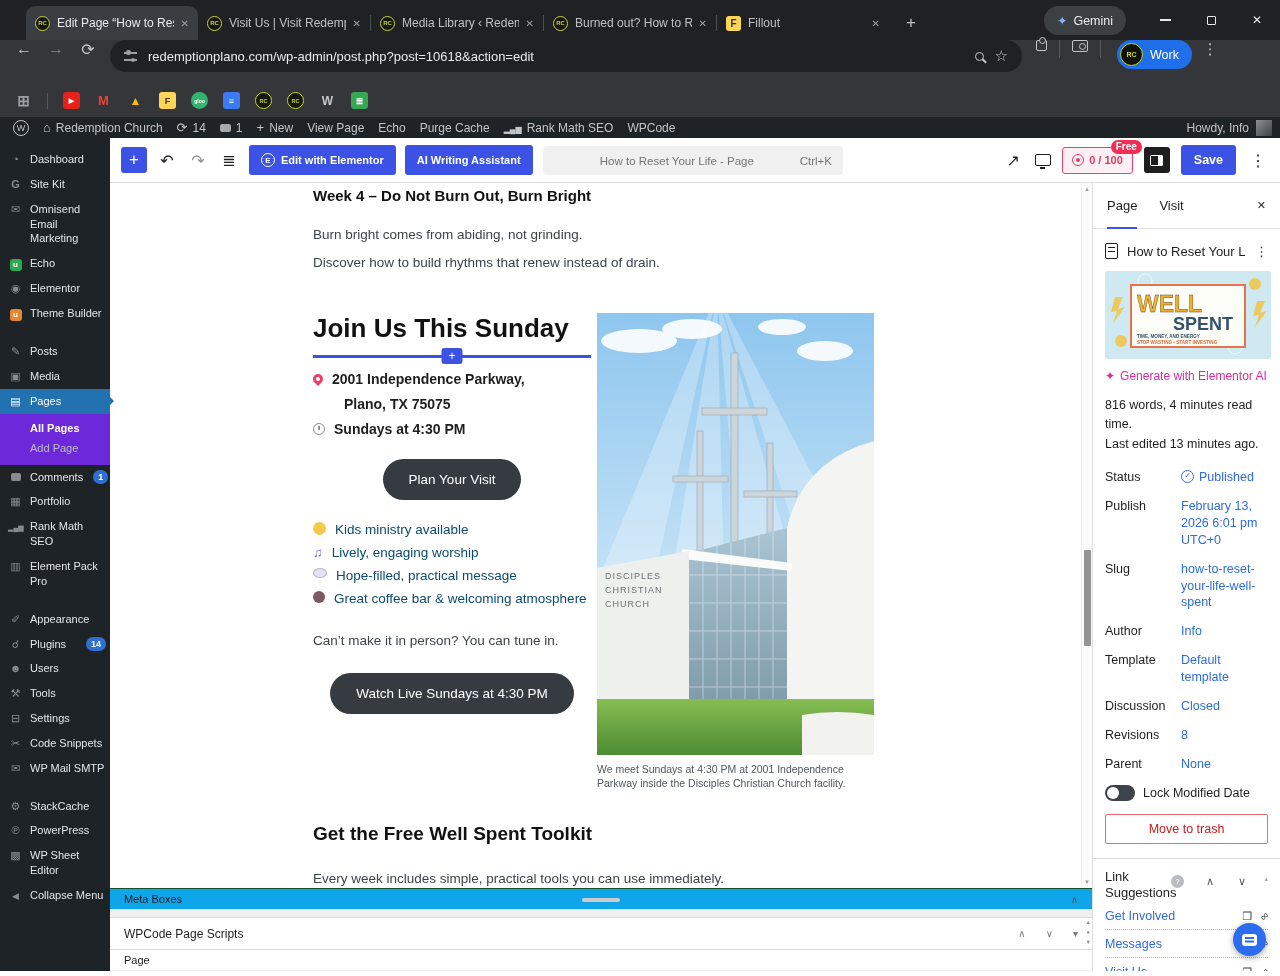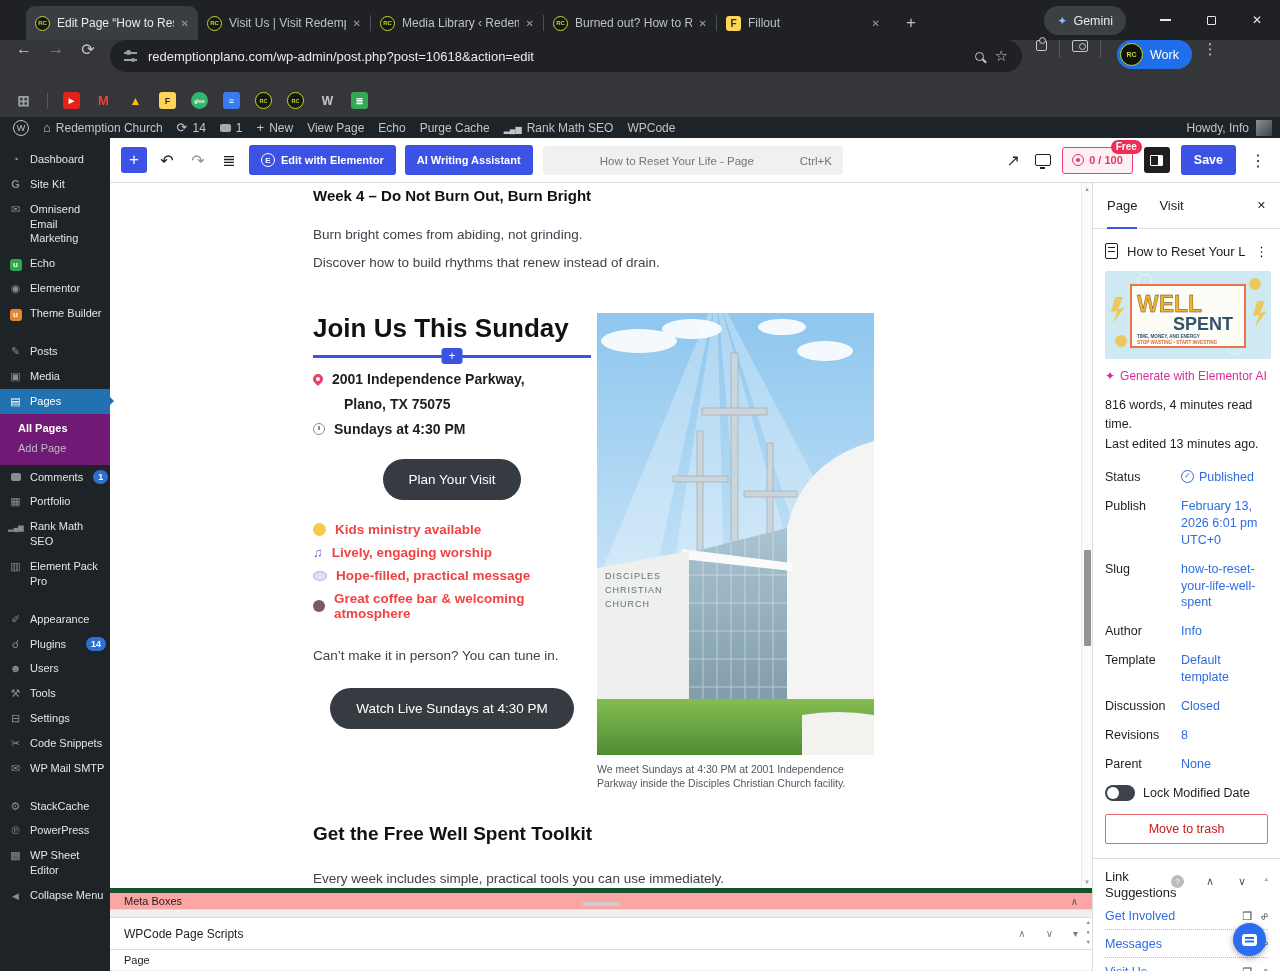--- a/index.html
+++ b/index.html
@@ -88,21 +88,21 @@
   
   .wp-sidebar{width:110px;background:#1d2327;color:#e3e5e8;font-size:11px;flex:none;padding-top:9px;position:relative;z-index:6}
   .mi{display:flex;gap:7px;padding:5px 4px 5px 8px;align-items:flex-start;line-height:1.35;position:relative}
   .mic{width:15px;flex:none;text-align:center;color:#868c92;font-size:11px;line-height:1.35}
   .mic::before{display:inline-block}
   .mi.active{background:#2271b1;color:#fff}
   .mi.active .mic{color:#fff}
   .mi.active::after{content:"";position:absolute;right:-10px;top:50%;transform:translateY(-50%);border:6px solid transparent;border-left-color:#2271b1}
   .mlabel{flex:1}
   .badge{background:#2f6fd0;border-radius:8px;color:#fff;font-size:9px;padding:0 5px;line-height:14px;height:14px;margin-left:3px;flex:none;font-weight:bold}
-  .submenu{background:#701a75;padding:4px 4px 7px}
+  .submenu{background:#6d28d9;padding:4px 16px 7px}
   .smi{padding:4px 10px 4px 14px;color:#b9bec3}
   .smi.current{color:#fff;font-weight:bold}
   .mgap{height:13px}
   .mi-dashboard::before{content:"◔"}
   .mi-site-kit::before{content:"G";font-weight:bold}
   .mi-omnisend-email::before{content:"✉"}
   .mi-echo::before{content:"u";width:12px;height:12px;line-height:12px;background:#2fa84f;color:#fff;border-radius:3px;font-size:8px;font-weight:bold}
   .mi-elementor::before{content:"◉"}
   .mi-theme-builder::before{content:"u";width:12px;height:12px;line-height:12px;background:#e8862e;color:#fff;border-radius:3px;font-size:8px;font-weight:bold}
   .mi-posts::before{content:"✎"}
@@ -168,39 +168,39 @@
   .aline{display:flex;gap:9px;align-items:center;font-size:14px;font-weight:bold;color:#1e1e1e}
   .a1{margin-top:13px} .a2{margin-top:9px;padding-left:31px} .a3{margin-top:9px}
   .ic-pin{width:10px;height:10px;background:#e8416b;border-radius:50% 50% 50% 0;transform:rotate(-45deg);position:relative;flex:none}
   .ic-pin::after{content:"";position:absolute;left:3px;top:3px;width:4px;height:4px;border-radius:50%;background:#fff}
   .ic-clock{width:12px;height:12px;border:1.5px solid #8a8f94;border-radius:50%;position:relative;flex:none}
   .ic-clock::after{content:"";position:absolute;left:4px;top:2px;width:1.5px;height:4px;background:#8a8f94}
   .btnrow{text-align:center}
   .btnrow.plan{margin-top:22px} .btnrow.watch{margin-top:22px}
   .pill{display:inline-block;background:#353b41;color:#fff;font-size:13.5px;border-radius:24px;padding:13px 26px;white-space:nowrap}
   .features{margin-top:22px}
-  .feat{display:flex;gap:9px;align-items:center;margin-bottom:8px;font-size:13.5px;font-weight:bold;color:#ef4444}
+  .feat{display:flex;gap:9px;margin-bottom:8px;font-size:13.5px;font-weight:normal;color:#0c4a6e}
   .ic-baby{width:13px;height:13px;border-radius:50%;background:#f7c948;flex:none}
   .ic-music{color:#7d6bd9;font-size:13px;flex:none} .ic-music::before{content:"♫"}
   .ic-speech{width:14px;height:10px;border-radius:50%;background:#e4e0f4;border:1px solid #b9b2d8;flex:none}
   .ic-coffee{width:12px;height:12px;border-radius:50%;background:#7d5a63;flex:none}
   .p-cant{margin-top:25px} .p-join{margin-top:29px}
   .caption{font-size:10.5px;color:#50575e;line-height:1.35;margin-top:7px}
   .h-toolkit{font-size:19px;font-weight:bold;color:#111;margin-top:33px}
   .p3{margin-top:24px}
   .church{display:block;width:277px;height:442px}
 
   .sb-track{position:absolute;right:0;top:0;width:11px;height:705px;background:#fbfbfb;border-left:1px solid #ededed}
   .sb-arrow{position:absolute;left:2px;font-size:6px;color:#9b9b9b}
   .sb-arrow.up{top:3px} .sb-arrow.up::before{content:"▲"}
   .sb-arrow.down{bottom:3px} .sb-arrow.down::before{content:"▼"}
   .sb-thumb{position:absolute;top:367px;left:1.5px;width:7px;height:96px;background:#949494;border-radius:1px}
 
   .canvas-footer{height:83px;background:#f0f0f1;position:relative}
-  .meta-row{height:22px;background:#fca5a5;border-top:5px solid #14532d;border-bottom:1px solid #ddd;display:flex;align-items:center;padding:0 14px;font-size:11px;color:#1e1e1e;position:relative}
+  .meta-row{height:22px;background:#0ea5e9;border-top:1px solid #14532d;border-bottom:1px solid #ddd;display:flex;align-items:center;padding:0 14px;font-size:11px;color:#1e1e1e;position:relative}
   .drag{position:absolute;left:50%;top:9px;transform:translateX(-50%);width:38px;height:4px;border-radius:2px;background:#ccc}
   .gi-chevup::before{content:"∧"} .gi-chevdown::before{content:"∨"} .gi-caret::before{content:"▾"}
   .meta-ch{margin-left:auto;color:#50575e;font-size:10px}
   .gap7{height:7px}
   .wpcode-row{height:33px;background:#fff;border-top:1px solid #ddd;border-bottom:1px solid #ddd;display:flex;align-items:center;padding:0 14px;font-size:12px;color:#1e1e1e}
   .wpc-ic{color:#787c82;font-size:10px;margin-left:20px}
   .page-crumb{height:20px;background:#fff;display:flex;align-items:center;padding:0 14px;font-size:11px;color:#1e1e1e}
   .mini-scroll{position:absolute;right:1px;top:736px;display:flex;flex-direction:column;align-items:center;gap:4px;font-size:5.5px;color:#8a8a8a;z-index:5}
 
   

